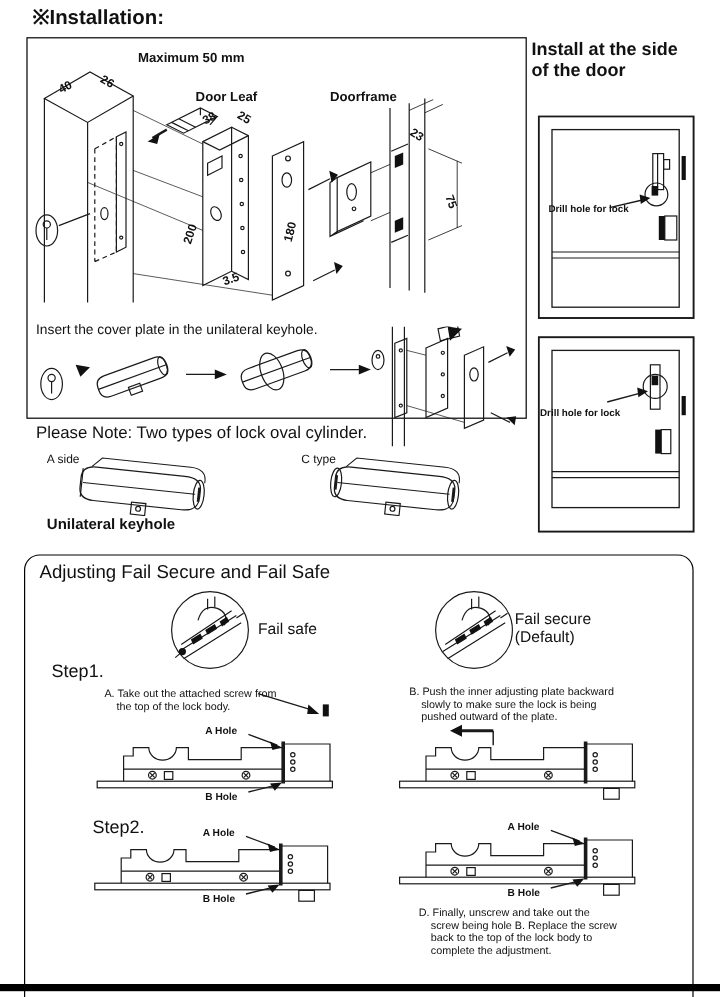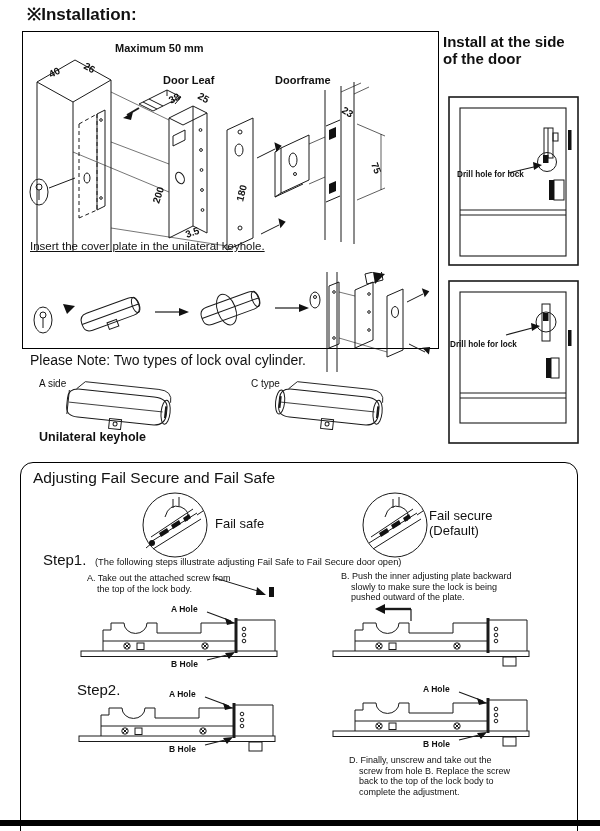--- a/index.html
+++ b/index.html
@@ -99,21 +99,21 @@
       <text x="148" y="72" transform="rotate(-28 148 72)">38</text>
       <text x="174" y="66" transform="rotate(30 174 66)">25</text>
       <text x="136" y="172" transform="rotate(-72 136 172)">200</text>
       <text x="164" y="206" transform="rotate(-20 164 206)">3.5</text>
       <text x="220" y="170" transform="rotate(-76 220 170)">180</text>
       <text x="318" y="80" transform="rotate(32 318 80)">23</text>
       <text x="348" y="132" transform="rotate(70 348 132)">75</text>
     </g>
   </svg>
 
-  <div class="abs note" style="left:7px; top:208px;text-decoration:underline;">Insert the cover plate in the unilateral keyhole.</div>
+  <div class="abs note" style="left:7px; top:237px;">Insert the cover plate in the unilateral keyhole.</div>
 
   <svg class="abs" style="left:4px; top:240px;" width="410" height="100" viewBox="0 0 410 100">
     <g class="ln">
       <ellipse cx="16" cy="48" rx="9" ry="13"></ellipse>
       <circle cx="16" cy="43" r="3"></circle>
       <path d="M16,46 L16,56"></path>
       <g transform="translate(52,44) rotate(-20)">
         <path d="M0,8 Q0,0 8,0 L52,0 Q60,0 60,8 L60,10 Q60,18 52,18 L8,18 Q0,18 0,10 Z"></path>
         <path d="M0,9 L60,9"></path>
         <rect x="24" y="16" width="10" height="7"></rect>
@@ -251,21 +251,20 @@
       <path d="M32,8 L32,17 M38,6 L38,15 M56,24 L62,20"></path>
     </g>
     <polygon class="fil" points="18,42 26,37 28,41 20,46"></polygon>
     <polygon class="fil" points="30,34 38,29 40,33 32,38"></polygon>
     <polygon class="fil" points="42,27 48,23 50,27 44,31"></polygon>
   </svg>
   <div class="abs faillbl" style="left:408px; top:46px;">Fail secure
 (Default)</div>
 
   <div class="abs steplbl" style="left:22px; top:88px;">Step1.</div>
-  <div class="abs stepnote" style="left:74px; top:94px;">(The following steps illustrate adjusting Fail Safe to Fail Secure door open)</div>
 
   <div class="abs instr pre" style="left:46px; top:110px;">A. Take out the attached screw from
     the top of the lock body.</div>
   <svg class="abs" style="left:192px; top:112px;" width="70" height="26" viewBox="0 0 70 26">
     <path class="ln" d="M2,3 L48,17"></path>
     <polygon class="fil" points="53,20 44,12 43,20"></polygon>
     <rect class="fil" x="56" y="12" width="5" height="10"></rect>
   </svg>
 
   <svg class="abs" style="left:58px; top:140px;" width="200" height="66" viewBox="0 0 200 66">
@@ -362,18 +361,18 @@
       <rect x="172" y="54" width="13" height="9"></rect>
       <path d="M128,9 L152,18 M128,57 L152,51" stroke-width="1.1"></path>
     </g>
     <polygon class="fil" points="156,20 146,15 148,22"></polygon>
     <polygon class="fil" points="156,49 146,50 150,56"></polygon>
     <text x="92" y="9" font-size="8.5" font-weight="bold">A Hole</text>
     <text x="92" y="64" font-size="8.5" font-weight="bold">B Hole</text>
   </svg>
 
   <div class="abs instr pre" style="left:308px; top:292px;">D. Finally, unscrew and take out the
-    screw from hole B. Replace the screw
+    screw being hole B. Replace the screw
     back to the top of the lock body to
     complete the adjustment.</div>
 </div>
 
 <div class="abs bar" style="left:0; top:820px; width:600px; height:6px;"></div>
 
 </body></html>

